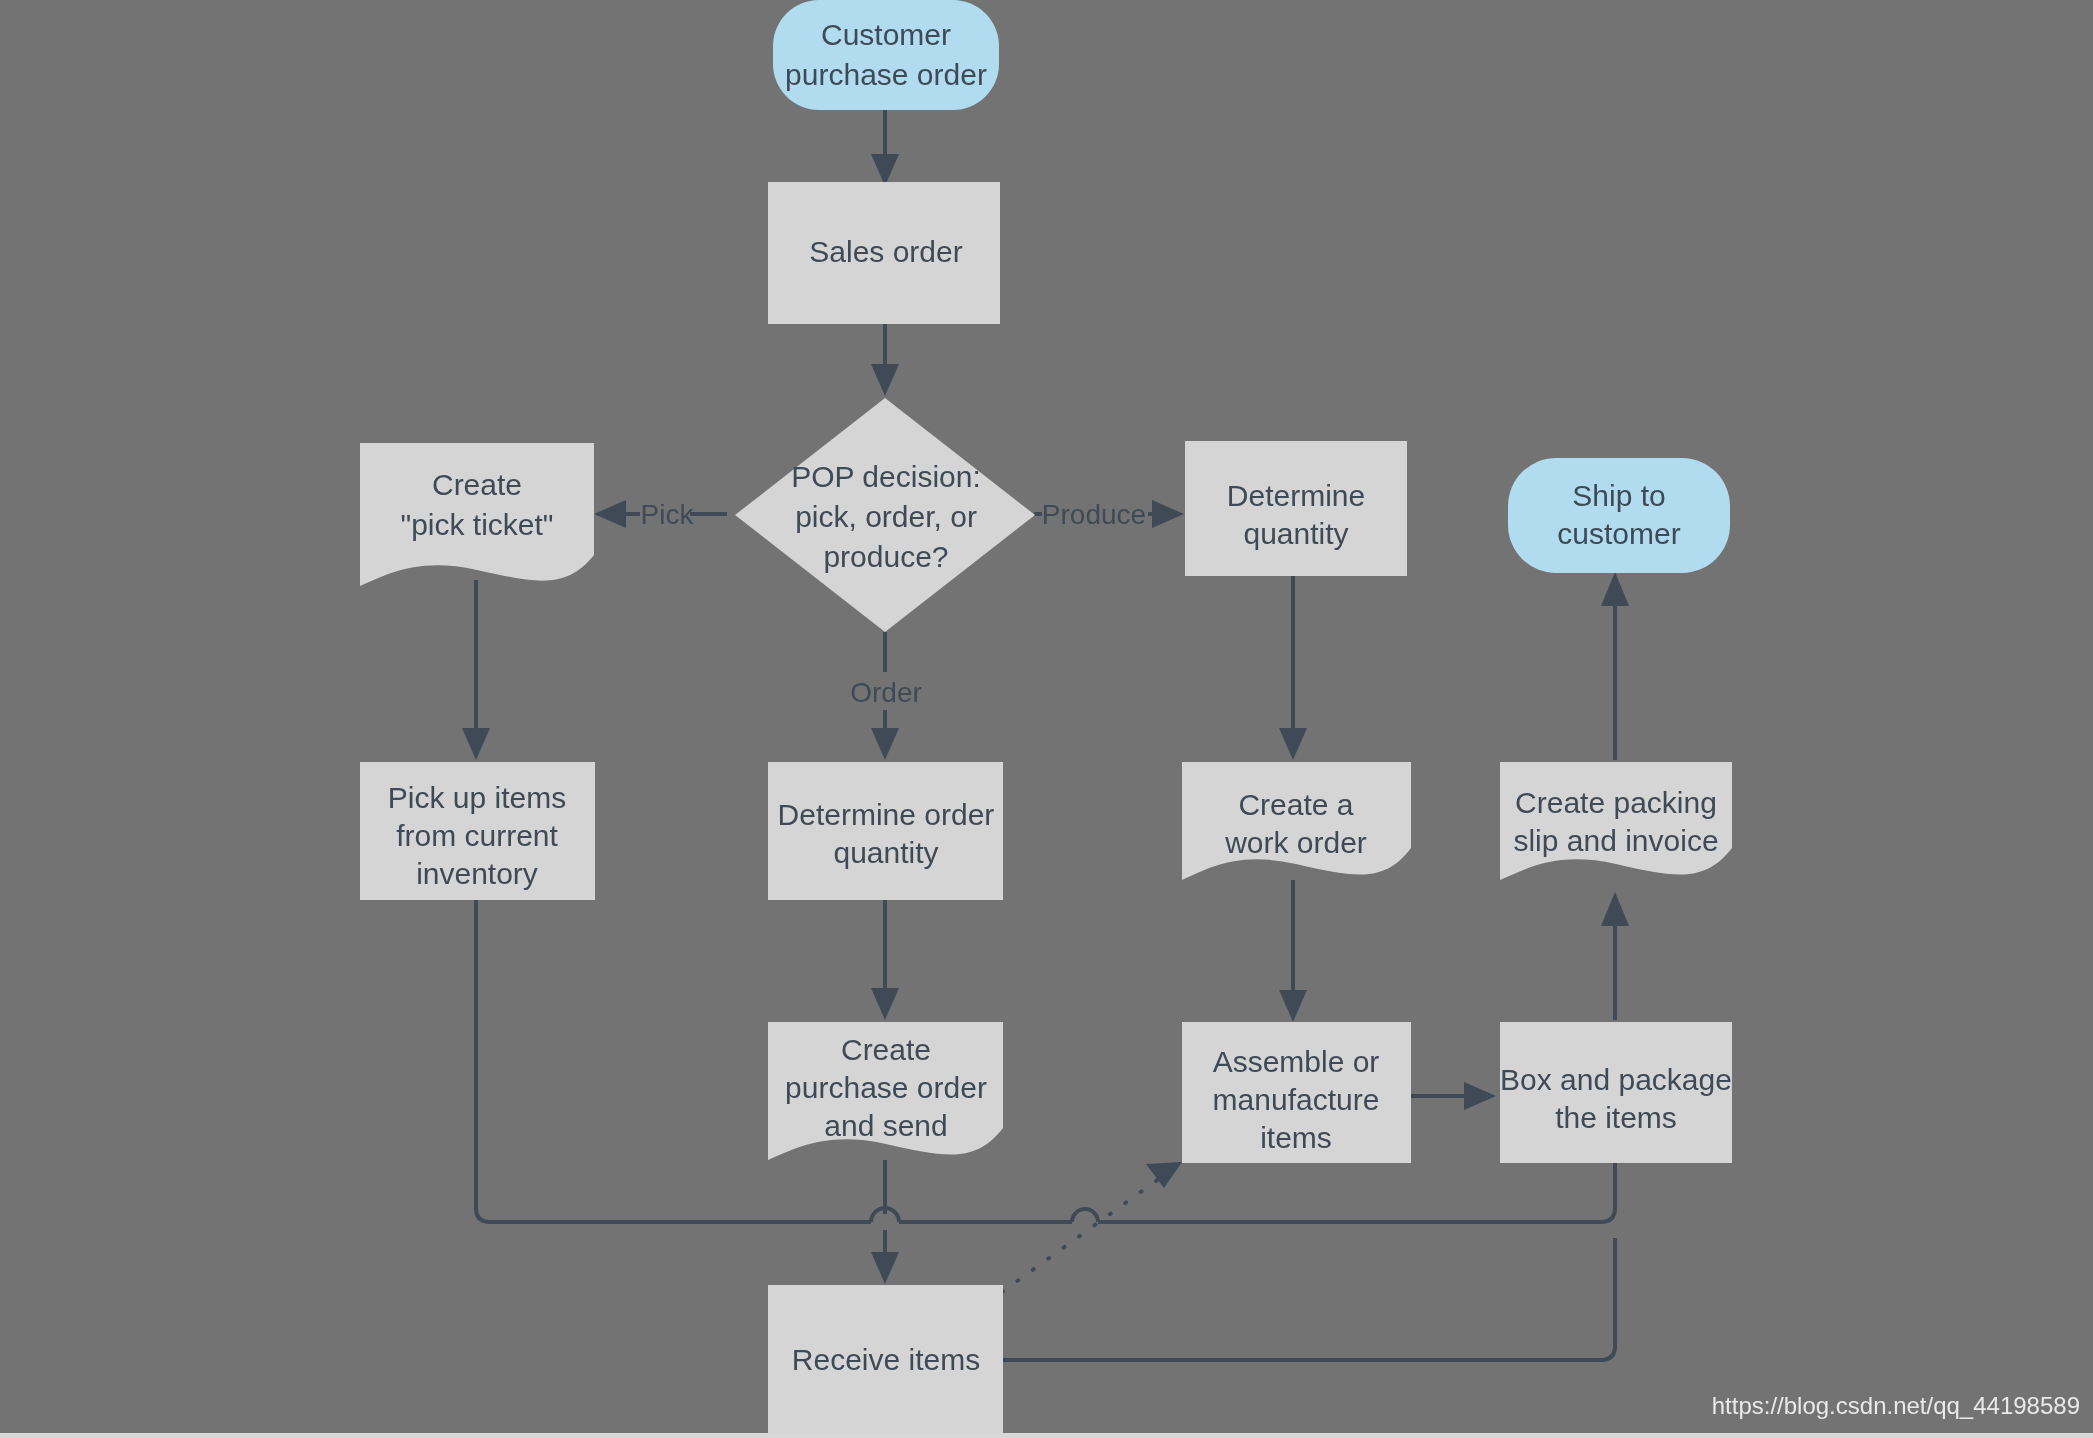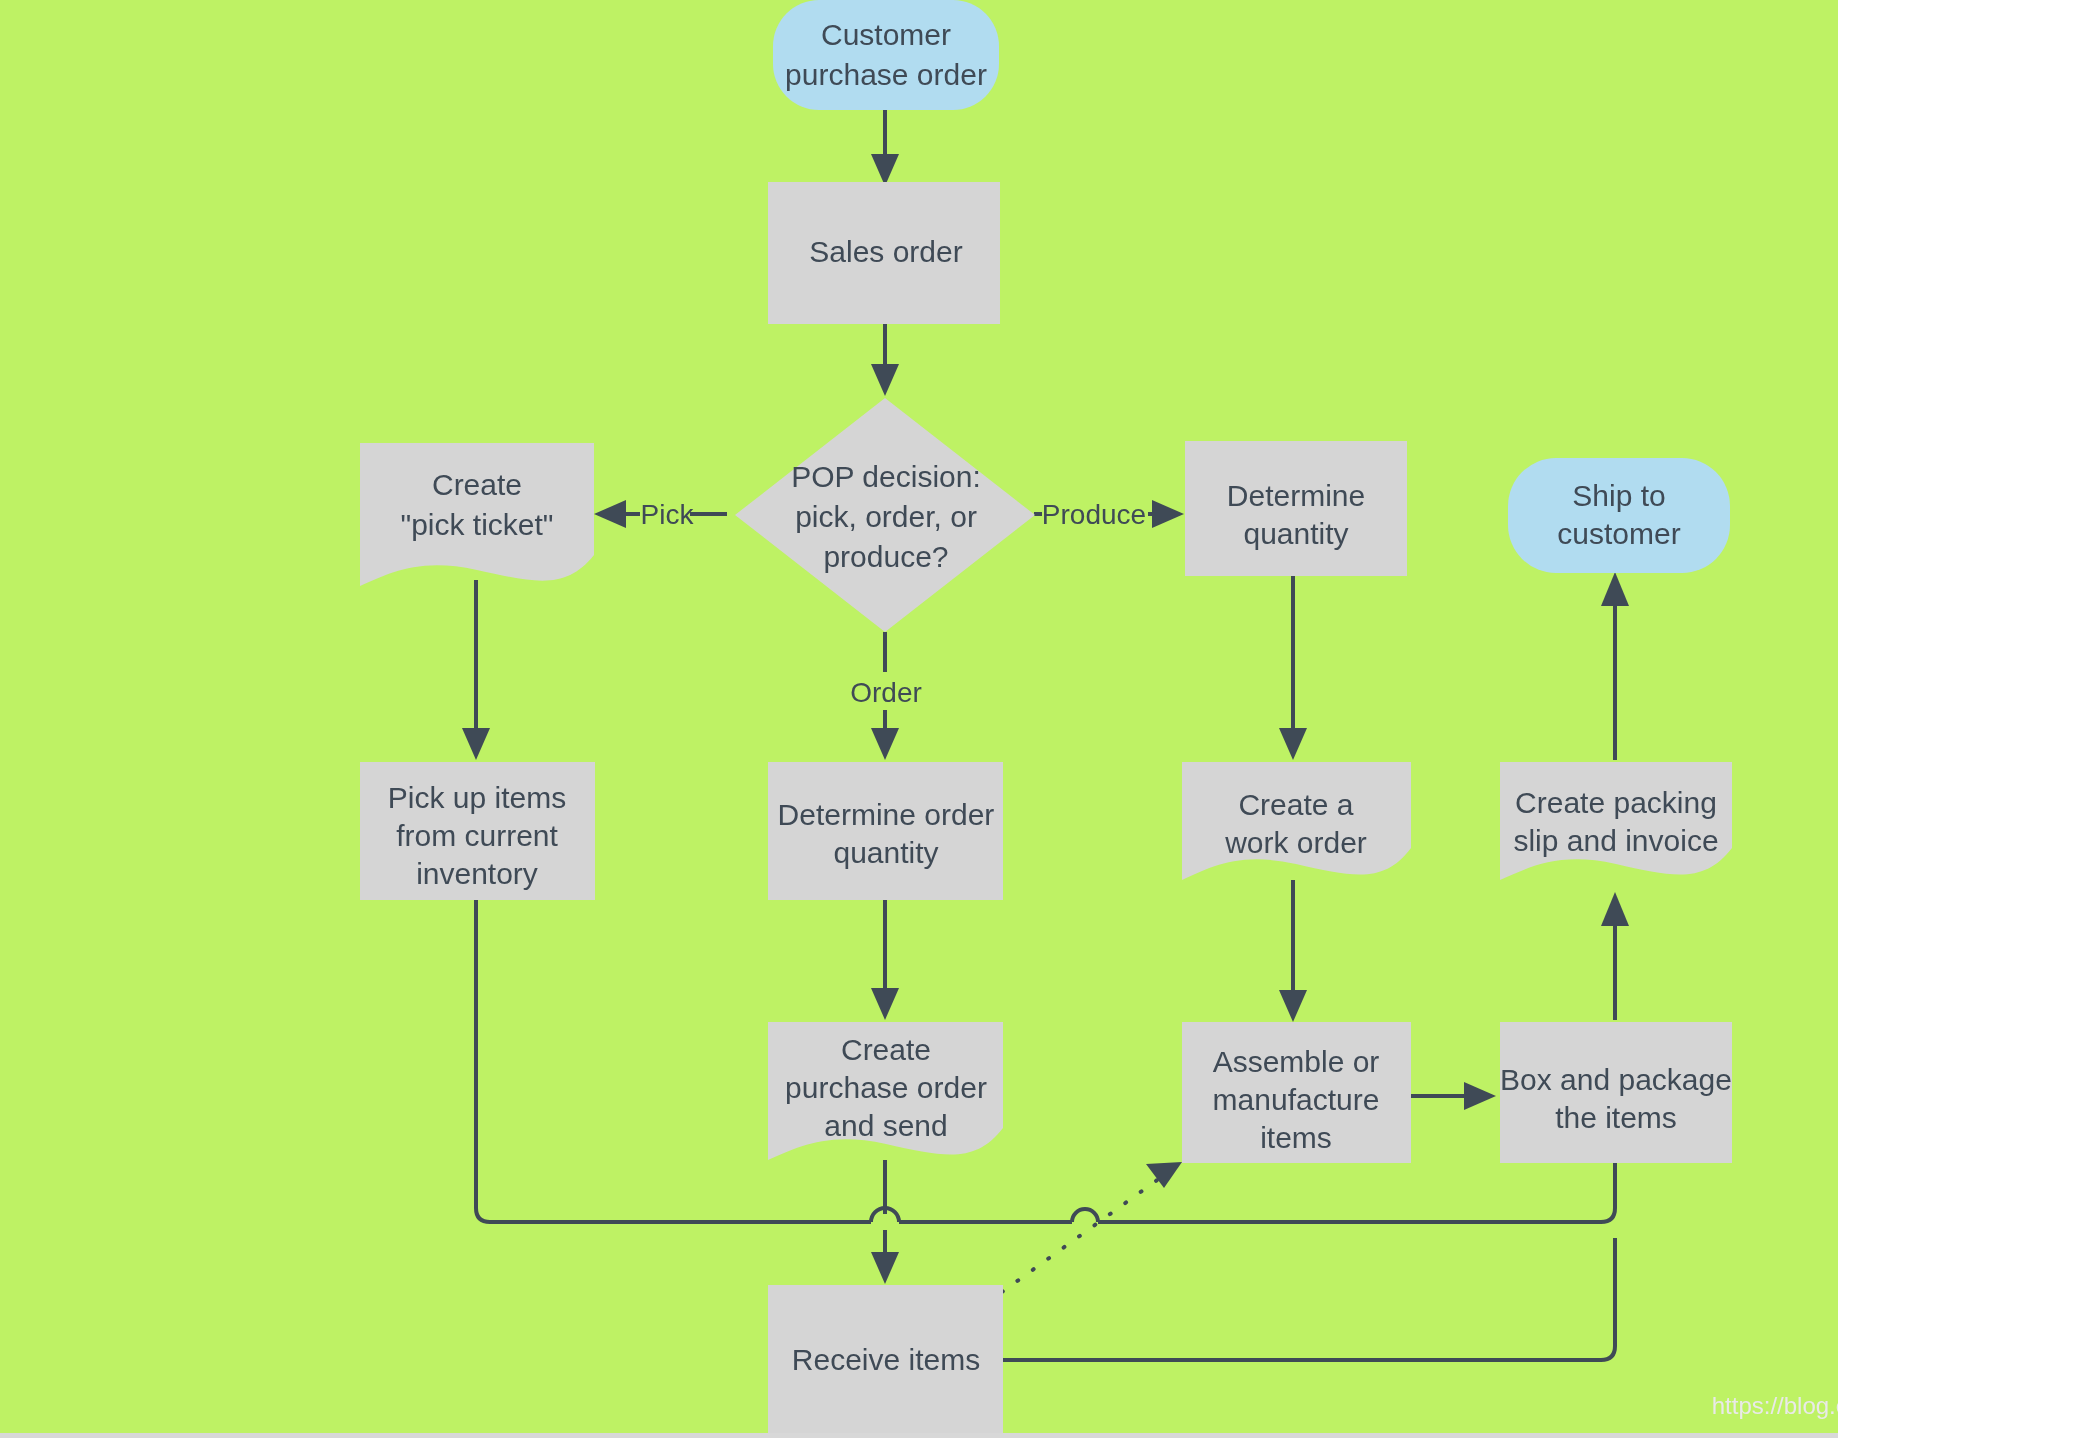--- a/index.html
+++ b/index.html
@@ -6,23 +6,23 @@
   html, body {
     margin: 0;
     padding: 0;
     background: #ffffff;
   }
   body {
     font-family: "Liberation Sans", "DejaVu Sans", sans-serif;
   }
   #canvas-wrap {
     position: relative;
-    width: 1838px;
+    width: 2093px;
     height: 1438px;
-    background: #bef264;
+    background: #737373;
     overflow: hidden;
     text-align: center;
   }
   #flow-svg {
     position: absolute;
     left: 0;
     top: 0;
     width: 2093px;
     height: 1438px;
   }

